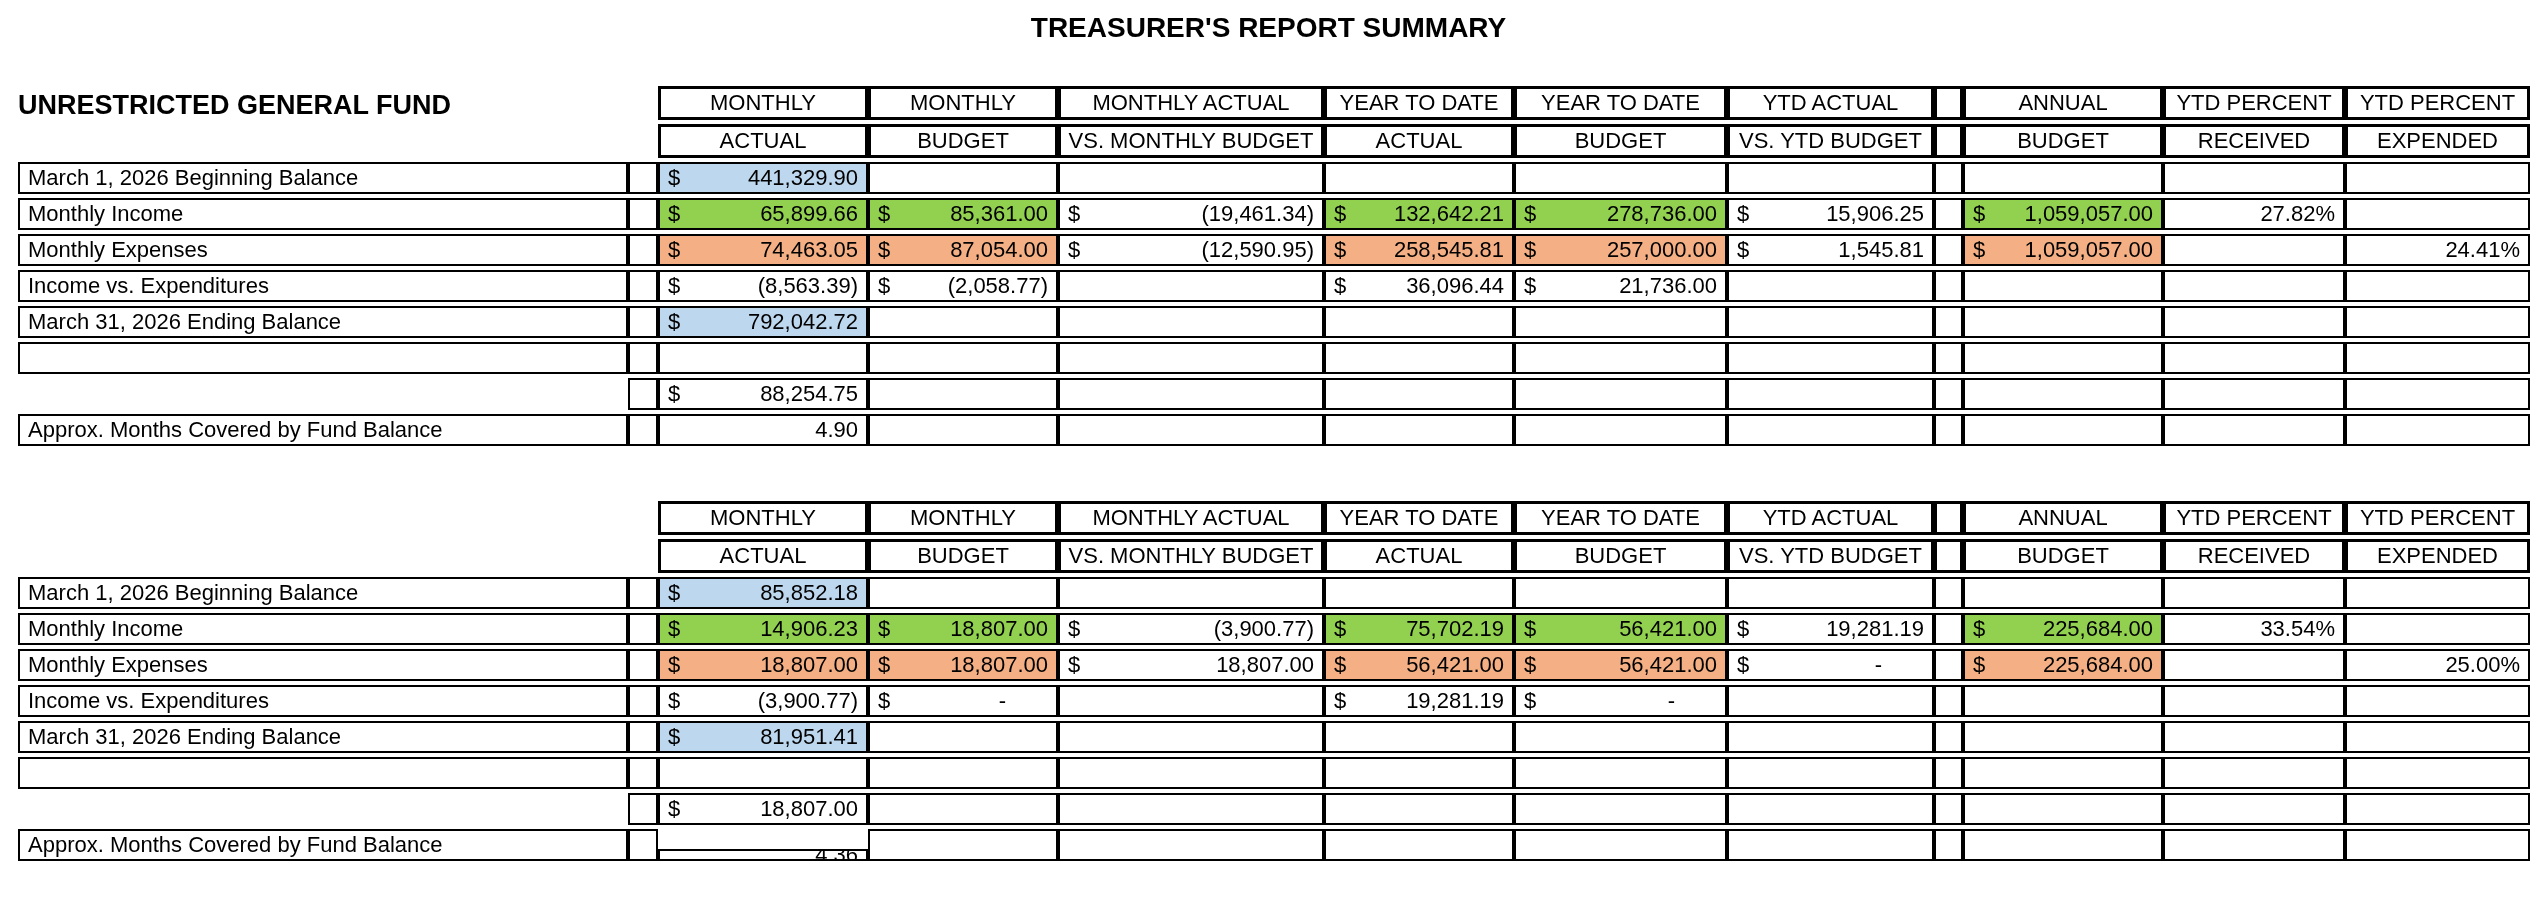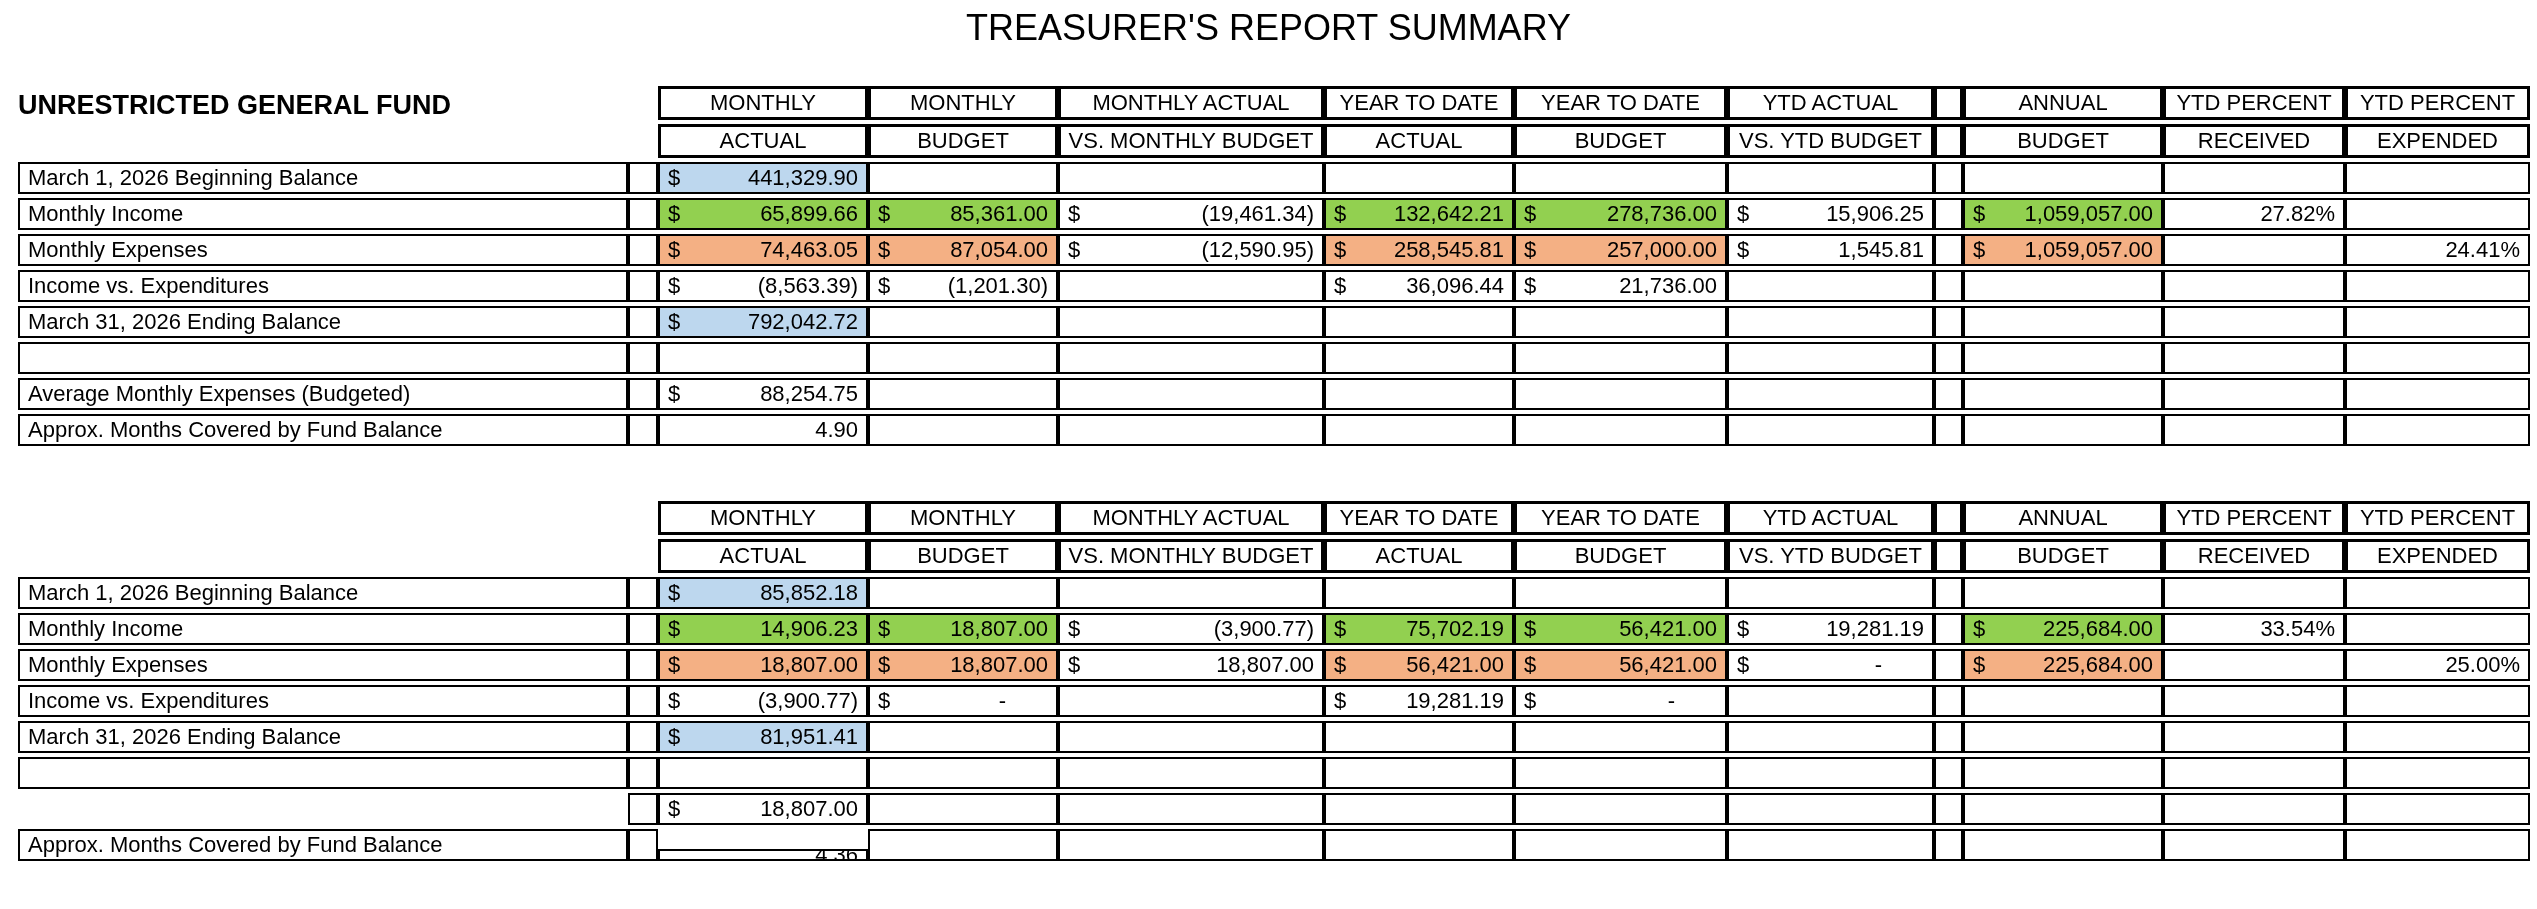--- a/index.html
+++ b/index.html
@@ -3,21 +3,21 @@
 <meta charset="utf-8">
 <style>
   html,body { margin:0; padding:0; }
   body {
     width:2537px; height:909px;
     background:#fff; color:#000;
     font-family:"Liberation Sans", sans-serif;
     overflow:hidden; position:relative;
   }
   .title-block { text-align:center; padding-top:6px; }
-  .title-line { font-size:36px; font-weight:normal; line-height:44px; white-space:nowrap; }
+  .title-line { font-size:28px; font-weight:bold; line-height:44px; white-space:nowrap; }
 
   .report { margin-left:18px; width:2512px; }
 
   .grid {
     display:grid;
     grid-template-columns:610px 30px 210px 190px 266px 190px 213px 207px 29px 200px 182px 185px;
     grid-template-rows:34px 34px repeat(8, 32px);
     row-gap:4px;
   }
   .fund-1 { margin-top:36px; }
@@ -167,21 +167,21 @@
           <span class="val">24.41%</span>
         </div>
         <div class="dc label" style="grid-area: 6 / 1;">Income vs. Expenditures</div>
         <div class="dc" style="grid-area: 6 / 2;"></div>
         <div class="dc" style="grid-area: 6 / 3;">
           <span class="sym">$</span>
           <span class="val">(8,563.39)</span>
         </div>
         <div class="dc" style="grid-area: 6 / 4;">
           <span class="sym">$</span>
-          <span class="val">(1,201.30)</span>
+          <span class="val">(2,058.77)</span>
         </div>
         <div class="dc" style="grid-area: 6 / 5;"></div>
         <div class="dc" style="grid-area: 6 / 6;">
           <span class="sym">$</span>
           <span class="val">36,096.44</span>
         </div>
         <div class="dc" style="grid-area: 6 / 7;">
           <span class="sym">$</span>
           <span class="val">21,736.00</span>
         </div>
@@ -210,21 +210,20 @@
         <div class="dc" style="grid-area: 8 / 3;"></div>
         <div class="dc" style="grid-area: 8 / 4;"></div>
         <div class="dc" style="grid-area: 8 / 5;"></div>
         <div class="dc" style="grid-area: 8 / 6;"></div>
         <div class="dc" style="grid-area: 8 / 7;"></div>
         <div class="dc" style="grid-area: 8 / 8;"></div>
         <div class="dc" style="grid-area: 8 / 9;"></div>
         <div class="dc" style="grid-area: 8 / 10;"></div>
         <div class="dc" style="grid-area: 8 / 11;"></div>
         <div class="dc" style="grid-area: 8 / 12;"></div>
-        <div class="dc label" style="grid-area: 9 / 1;">Average Monthly Expenses (Budgeted)</div>
         <div class="dc" style="grid-area: 9 / 2;"></div>
         <div class="dc" style="grid-area: 9 / 3;">
           <span class="sym">$</span>
           <span class="val">88,254.75</span>
         </div>
         <div class="dc" style="grid-area: 9 / 4;"></div>
         <div class="dc" style="grid-area: 9 / 5;"></div>
         <div class="dc" style="grid-area: 9 / 6;"></div>
         <div class="dc" style="grid-area: 9 / 7;"></div>
         <div class="dc" style="grid-area: 9 / 8;"></div>

